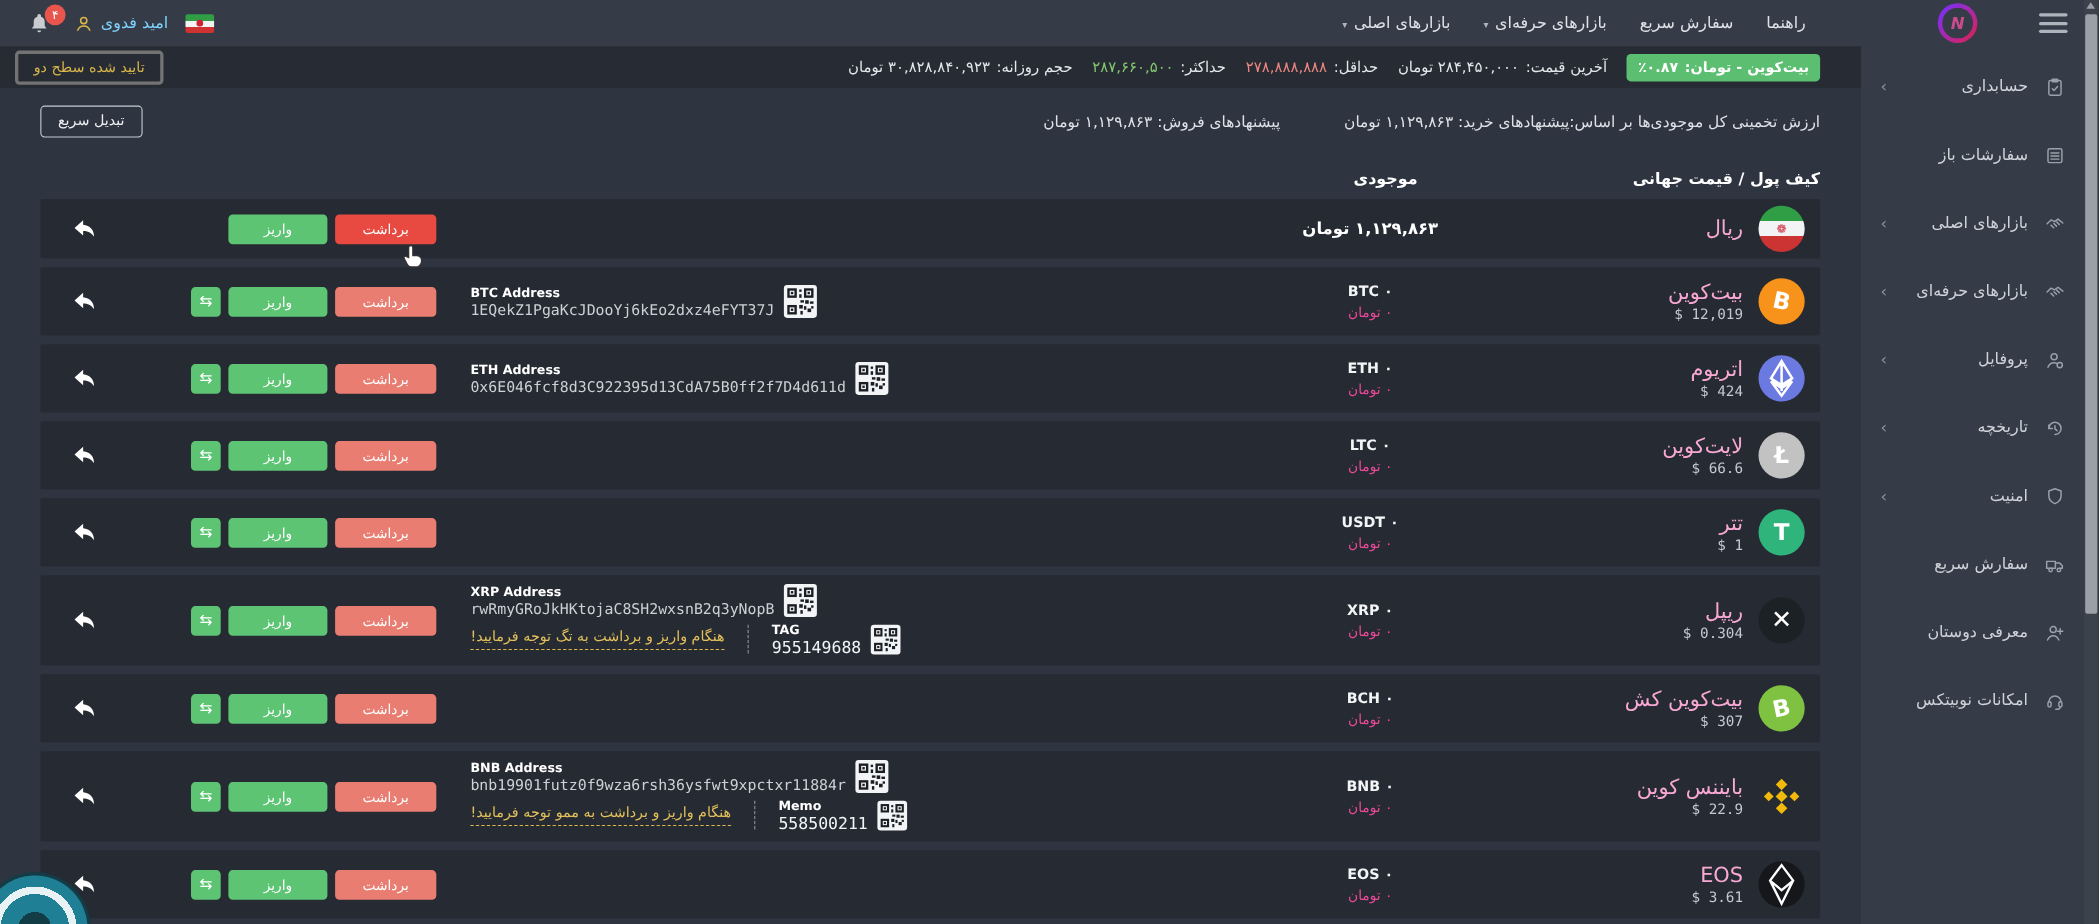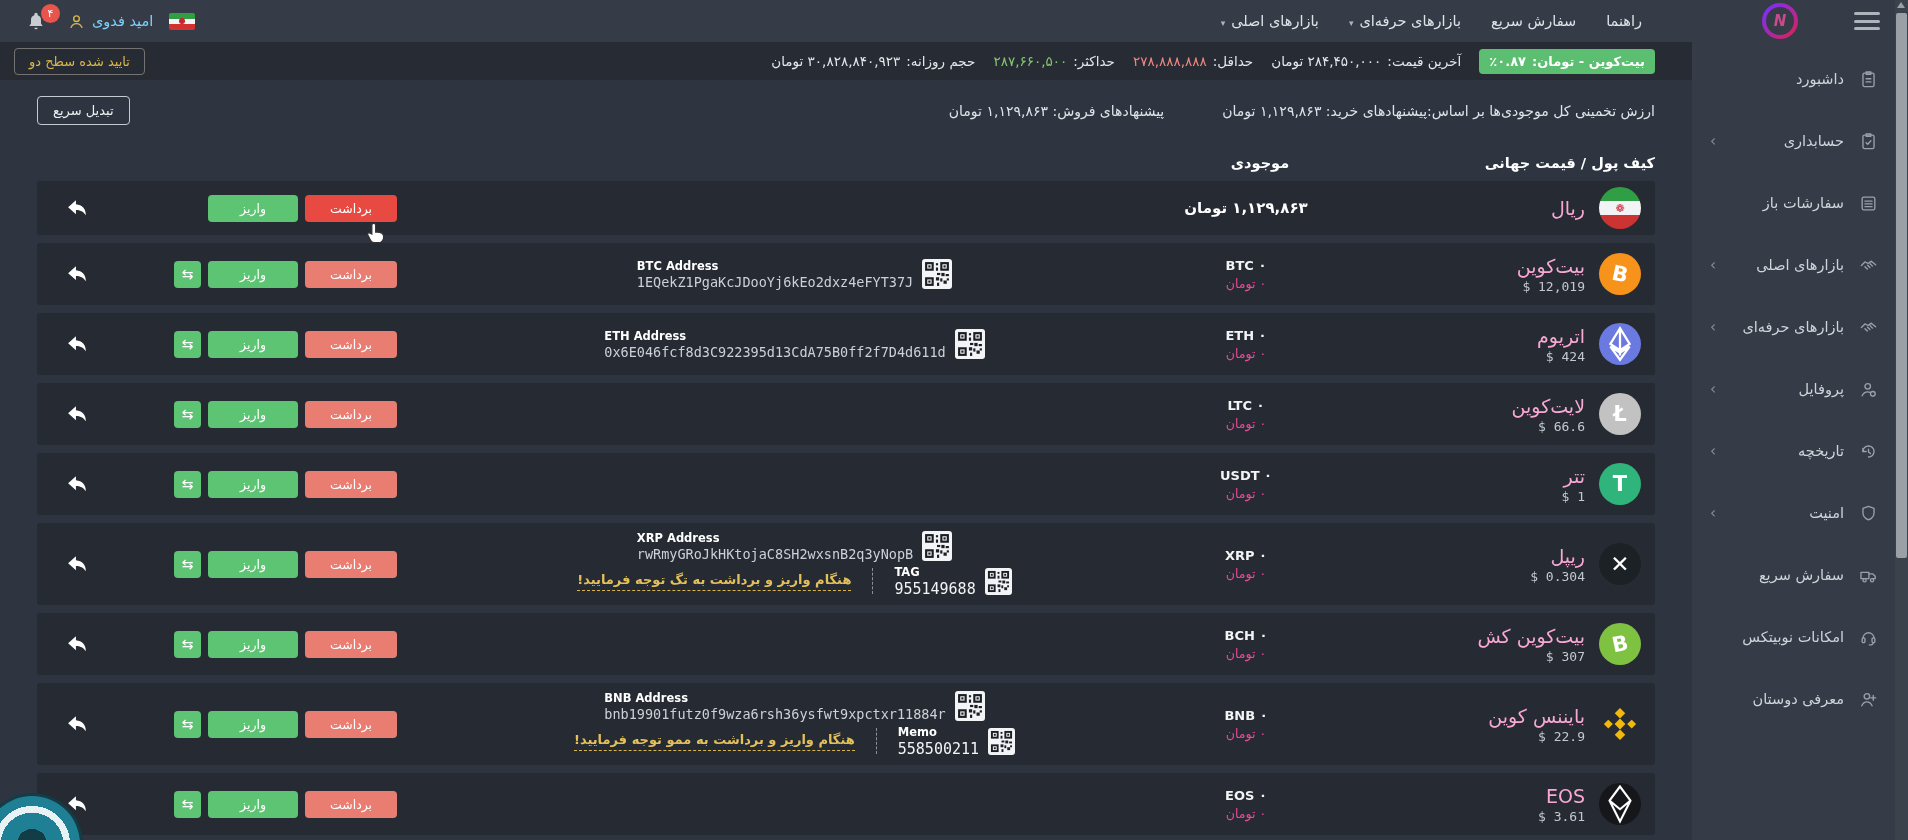--- a/index.html
+++ b/index.html
@@ -35,21 +35,21 @@
 
   .main { flex:1; display:flex; flex-direction:column; }
 
   
   .ticker { height:38px; background:#272c34; display:flex; align-items:center; padding:0 37px 0 14px; gap:18px; font-size:13.5px; color:#e4e7eb; }
   .pair-badge { background:#5cbe71; color:#fff; font-weight:bold; font-size:13px; padding:5px 10px; border-radius:4px; display:flex; gap:6px; align-items:center; cursor:pointer; }
   .tick-seg { display:flex; gap:6px; white-space:nowrap; }
   .tick-red { color:#ef8782; }
   .tick-green { color:#84c96f; }
   .tick-spacer { flex:1; }
-  .verified-btn { border:1px solid #737373; color:#d9b54a; font-size:13px; padding:5px 14px; border-radius:4px; background:transparent; cursor:pointer; white-space:nowrap; font-family:inherit; }
+  .verified-btn { border:3px solid #737373; color:#d9b54a; font-size:13px; padding:5px 14px; border-radius:4px; background:transparent; cursor:pointer; white-space:nowrap; font-family:inherit; }
 
   
   .content { padding:16px 37px 0; flex:1; }
   .summary { display:flex; align-items:center; font-size:14px; color:#dfe3e8; }
   .summary .sell { margin-right:58px;text-align:right; }
   .summary .spacer { flex:1; }
   .quick-convert { border:1px solid #c6cbd1; background:transparent; color:#eef0f3; font-size:13px; padding:6px 15px; border-radius:4px; cursor:pointer; font-family:inherit; }
 
   
   .thead { display:grid; grid-template-columns:310px 170px 1fr 280px 80px; margin-top:24px; padding:6px 0 10px; font-weight:bold; font-size:14.5px; color:#fff; }
@@ -64,30 +64,30 @@
   .coin svg { width:42px; height:42px; }
   .cur-txt { text-align:right; }
   .cur-name { font-size:19px; color:#f9a8d4; }
   .cur-usd { font-size:13px; color:#c3c9d0; direction:ltr; font-family:"DejaVu Sans Mono", monospace; margin-top:2px; }
 
   .c-bal { text-align:center; }
   .bal-rial { font-weight:bold; font-size:15px; color:#fff; }
   .bal-sym { font-weight:bold; font-size:13px; color:#f2f4f6; direction:ltr; }
   .bal-toman { font-size:12.5px; color:#ec4899; margin-top:3px; }
 
-  .c-addr { display:flex; flex-direction:column; gap:3px; padding-left:31px; align-items:center; }
+  .c-addr { display:flex; flex-direction:column; gap:3px; padding-left:31px; align-items:flex-end; }
   .addr-line { display:flex; align-items:center; gap:9px; }
   .addr-txt { text-align:left; }
   .addr-label { font-weight:bold; font-size:11.5px; color:#fff; }
   .addr-val { font-family:"DejaVu Sans Mono", monospace; font-size:13.5px; color:#ccd1d7; direction:ltr; margin-top:1px; }
   .qr { width:30px; height:30px; background:#f2f4f6; border-radius:3px; padding:2px; flex:0 0 30px; }
   .qr.sm { width:27px; height:27px; flex-basis:27px; }
   .tag-num { font-family:"DejaVu Sans Mono", monospace; font-size:15px; color:#f2f4f6; direction:ltr; }
   .vdash { border-left:1px dashed #8a919b; height:26px; margin:0 12px; }
-  .warn { color:#e3c05a; font-size:13px; border-bottom:1px dashed #d9b54a; padding-bottom:3px; white-space:nowrap;font-weight:bold; }
+  .warn { color:#e3c05a; font-size:13px; border-bottom:1px dashed #d9b54a; padding-bottom:3px; white-space:nowrap; }
 
   .c-btns { display:flex; align-items:center; gap:7px; justify-content:flex-start; }
   .btn { border:none; border-radius:4px; height:27px; font-size:12.5px; color:#fff; cursor:pointer; font-family:inherit; }
   .btn-withdraw { background:#ea7d71; width:92px; }
   .btn-withdraw.hot { background:#e84a41; }
   .btn-deposit { background:#5dc473; width:90px; }
   .btn-exch { background:#5dc473; width:27px; font-size:14px; line-height:27px; padding:0; }
   .c-arrow { display:flex; justify-content:center; cursor:pointer; }
   .c-arrow svg { width:25px; height:25px; fill:#fff; }
 
@@ -152,30 +152,20 @@
 </header>
 
 <div class="shell">
 
   <aside class="sidebar" id="sidebar">
       <div class="side-item">
         <span class="s-icon">
           <svg viewBox="0 0 24 24">
             <rect x="5" y="4" width="14" height="17" rx="2"></rect>
             <path d="M9 2.5h6v3H9z"></path>
-            <path d="M9 11h6M9 15h6"></path>
-          </svg>
-        </span>
-        <span>داشبورد</span>
-      </div>
-      <div class="side-item">
-        <span class="s-icon">
-          <svg viewBox="0 0 24 24">
-            <rect x="5" y="4" width="14" height="17" rx="2"></rect>
-            <path d="M9 2.5h6v3H9z"></path>
             <path d="M9 13.5l2 2 4-4.5"></path>
           </svg>
         </span>
         <span>حسابداری</span>
         <span class="side-chevron">›</span>
       </div>
       <div class="side-item">
         <span class="s-icon">
           <svg viewBox="0 0 24 24">
             <rect x="4" y="4" width="16" height="16" rx="2"></rect>
@@ -242,37 +232,37 @@
             <path d="M12.5 10h5l3 3v3h-3"></path>
             <circle cx="7" cy="18" r="2"></circle>
             <circle cx="16.5" cy="18" r="2"></circle>
           </svg>
         </span>
         <span>سفارش سریع</span>
       </div>
       <div class="side-item">
         <span class="s-icon">
           <svg viewBox="0 0 24 24">
+            <circle cx="10" cy="8" r="3.5"></circle>
+            <path d="M3.5 20c1.4-3.5 3.8-5 6.5-5s5.1 1.5 6.5 5"></path>
+            <path d="M18 7v6M15 10h6"></path>
+          </svg>
+        </span>
+        <span>معرفی دوستان</span>
+      </div>
+      <div class="side-item">
+        <span class="s-icon">
+          <svg viewBox="0 0 24 24">
             <path d="M5 13a7 7 0 0 1 14 0"></path>
             <rect x="4" y="12.5" width="3.5" height="6" rx="1.5"></rect>
             <rect x="16.5" y="12.5" width="3.5" height="6" rx="1.5"></rect>
             <path d="M18 18.5c0 2-2 2.8-5 2.8"></path>
           </svg>
         </span>
         <span>امکانات نوبیتکس</span>
-      </div>
-      <div class="side-item">
-        <span class="s-icon">
-          <svg viewBox="0 0 24 24">
-            <circle cx="10" cy="8" r="3.5"></circle>
-            <path d="M3.5 20c1.4-3.5 3.8-5 6.5-5s5.1 1.5 6.5 5"></path>
-            <path d="M18 7v6M15 10h6"></path>
-          </svg>
-        </span>
-        <span>معرفی دوستان</span>
       </div>
     </aside>
 
   <main class="main">
 
     <div class="ticker">
       <div class="pair-badge">
         <span>بیت‌کوین - تومان:</span>
         <span dir="ltr">٪۰.۸۷</span>
       </div>

